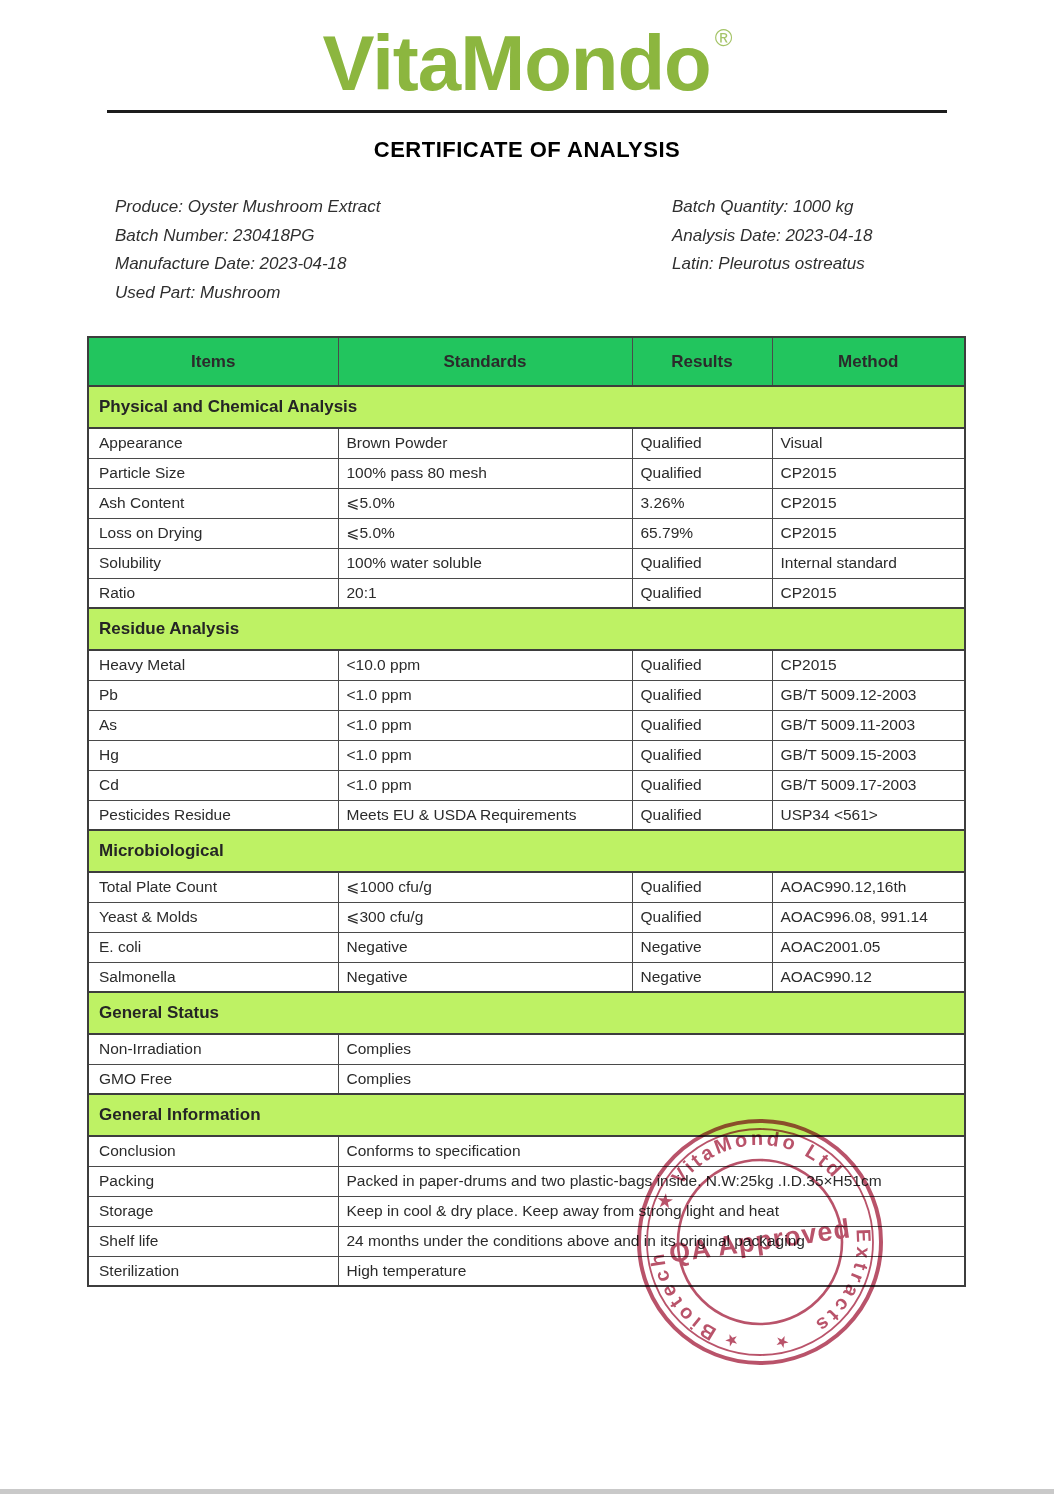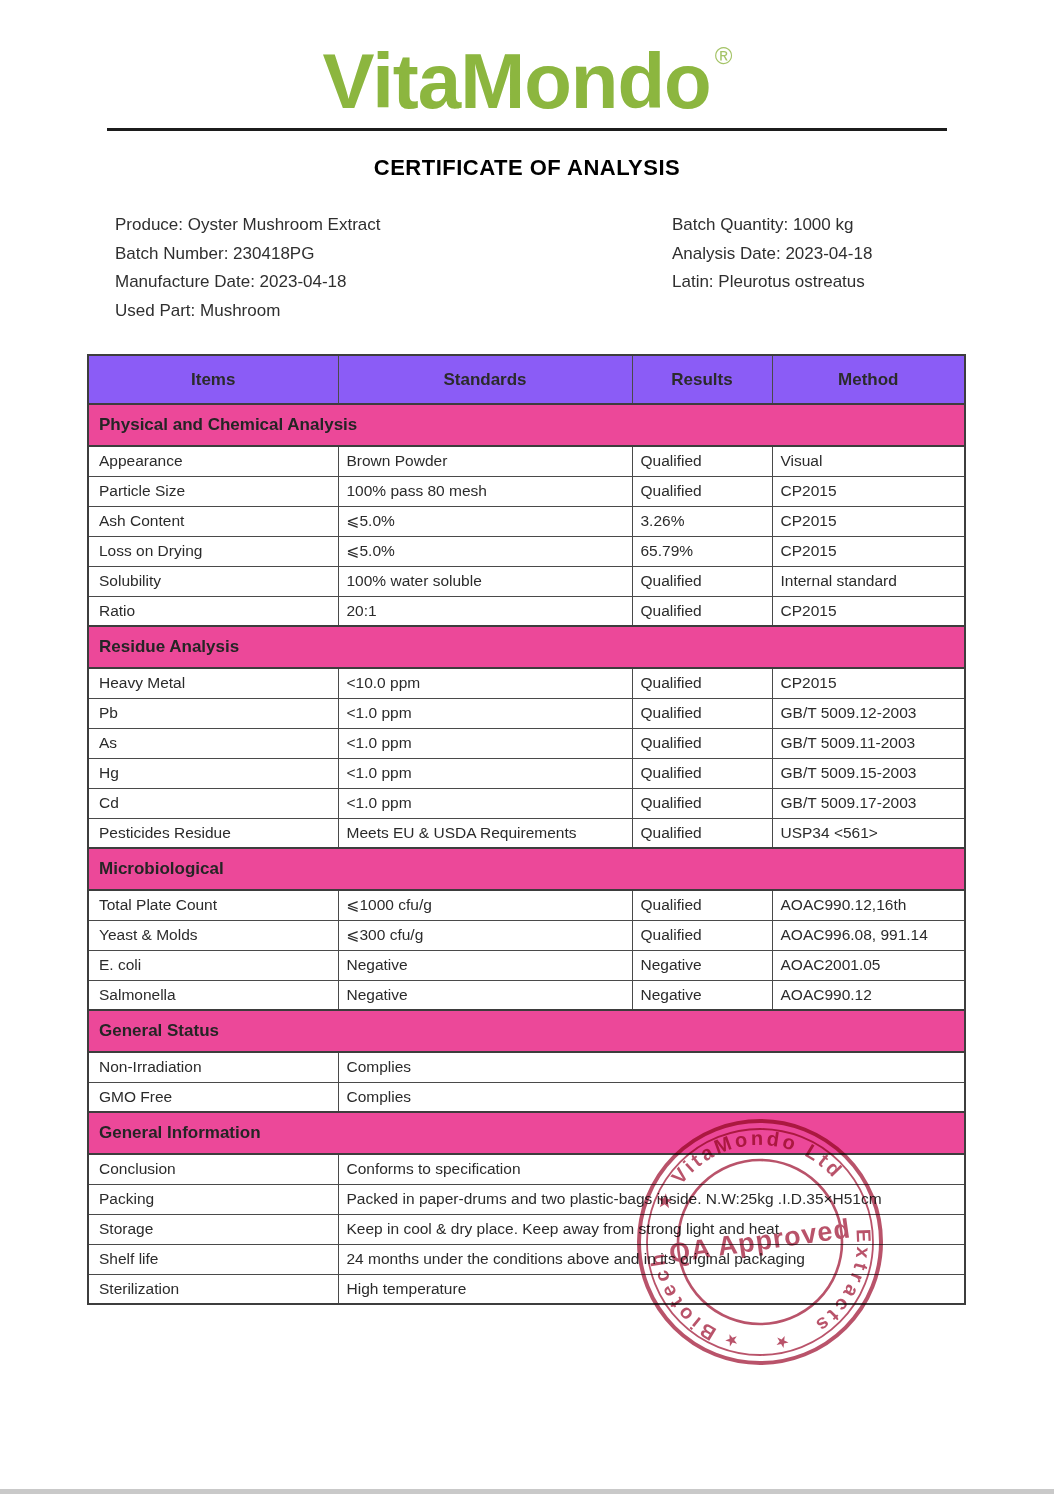--- a/index.html
+++ b/index.html
@@ -5,21 +5,21 @@
   * { margin: 0; padding: 0; box-sizing: border-box; }
   html, body { background: #ffffff; }
   body {
     position: relative;
     width: 1054px;
     height: 1494px;
     font-family: "Liberation Sans", "DejaVu Sans", sans-serif;
     color: #2d2d2d;
     overflow: hidden;
   }
-  .page { padding-top: 42px; }
+  .page { padding-top: 24px; }
 
   
   .logo-wrap { text-align: center; line-height: 1; }
   .logo {
     display: inline-block;
     font-size: 78px;
     font-weight: bold;
     letter-spacing: -1px;
     color: #8cb63f;
   }
@@ -48,50 +48,50 @@
   
   .info {
     margin-top: 30px;
     display: flex;
     font-size: 17px;
     color: #2f2f2f;
   }
   .info-col { display: flex; flex-direction: column; }
   .info-col.left  { margin-left: 115px; width: 557px; }
   .info-col.right { width: 340px; }
-  .info-line { line-height: 28.5px; }
+  .info-line { line-height: 28.5px; font-style: italic; }
 
   
   table.coa {
     margin-top: 29px;
     margin-left: 87px;
     width: 877px;
     border-collapse: collapse;
     table-layout: fixed;
     font-size: 15.5px;
     color: #2b2b2b;
   }
   table.coa td, table.coa th {
     border: 1px solid #4a4a4a;
     vertical-align: middle;
     overflow: hidden;
     white-space: nowrap;
   }
   table.coa { border: 2px solid #3d3d3d; }
   tr.head-row th {
     height: 49px;
-    background: #8b5cf6;
+    background: #22c55e;
     font-size: 17px;
     font-weight: bold;
     text-align: center;
     color: #2b2b2b;
   }
   tr.section-row td {
     height: 42px;
-    background: #ec4899;
+    background: #bef264;
     font-size: 17px;
     font-weight: bold;
     padding-left: 10px;
     border-top: 2px solid #3d3d3d;
     border-bottom: 2px solid #3d3d3d;
     color: #252525;
   }
   tr.data-row td { height: 30px; padding: 0 8px; background: #ffffff; }
   tr.data-row td.c-item { padding-left: 10px; margin-top: 48px; }
   tr.data-row td.c-method { }

